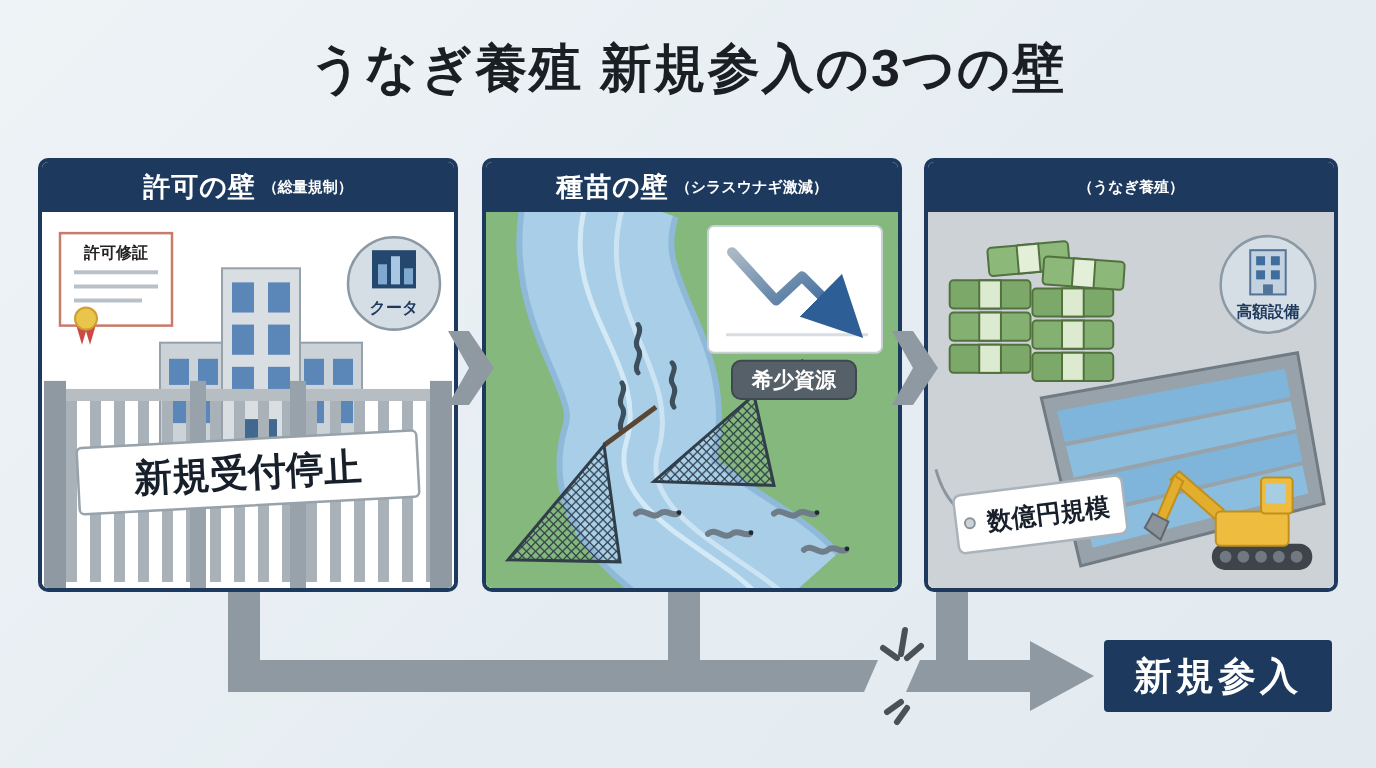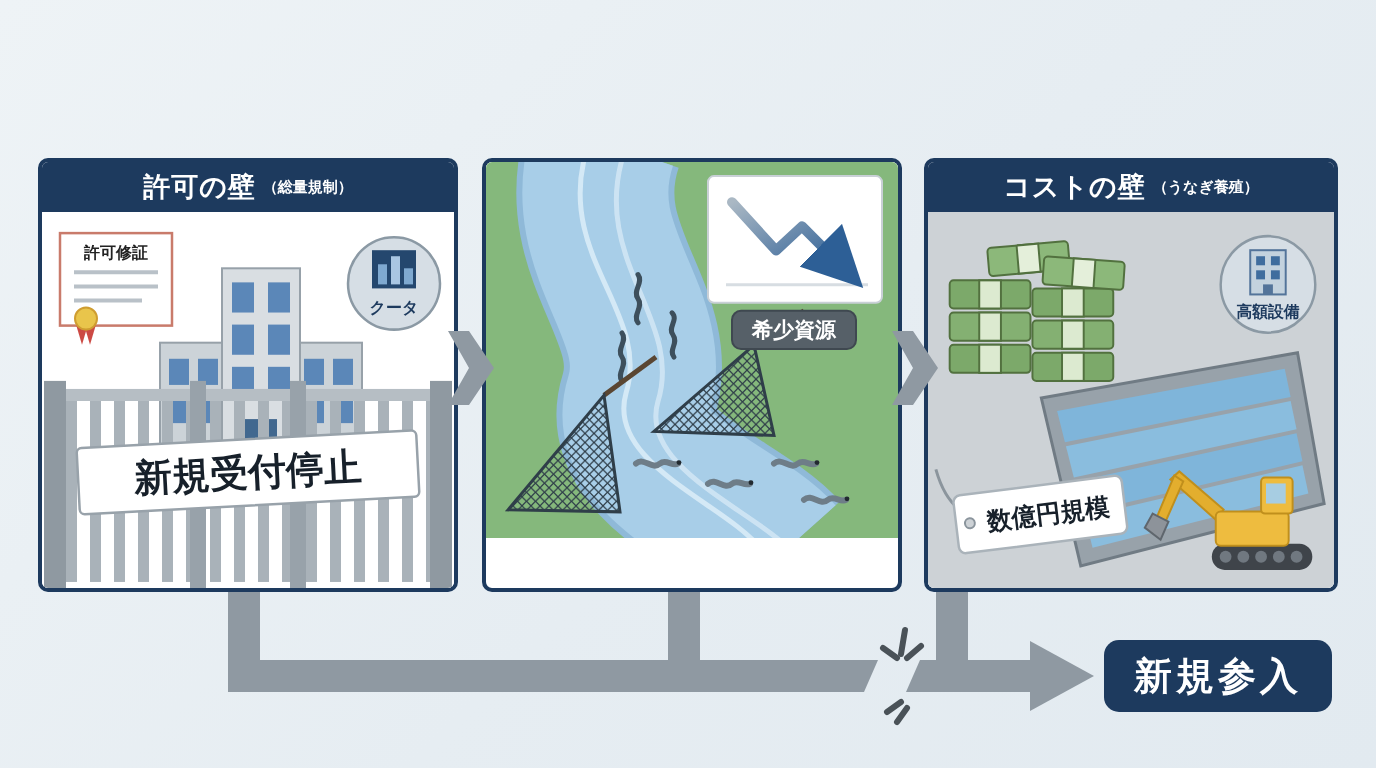--- a/index.html
+++ b/index.html
@@ -39,29 +39,30 @@
   #hseg2 { left:906px; width:126px;
            clip-path:polygon(14px 0, 100% 0, 100% 100%, 0 100%); }
 
   .arrowhead { position:absolute; left:1030px; top:641px; width:0; height:0;
                border-top:35px solid transparent; border-bottom:35px solid transparent;
                border-left:64px solid #8f99a2; }
 
   .break-marks { position:absolute; left:845px; top:608px; width:110px; height:120px; }
 
   .result-pill { position:absolute; left:1104px; top:640px; width:228px; height:72px;
-                 background:#1d3a5e; border-radius:15px; color:#ffffff;
+                 background:#1d3a5e; border-radius:4px; color:#ffffff;
                  display:flex; align-items:center; justify-content:center;
                  font-size:38px; font-weight:800; letter-spacing:4px; }
 </style>
 </head>
 <body>
 
 <div class="canvas">
 
+  <h1 class="title">うなぎ養殖 新規参入の3つの壁</h1>
 
   <section class="panel" id="panel1">
     <div class="panel-header">
       <span class="hdr-main">許可の壁</span>
       <span class="hdr-sub">（総量規制）</span>
     </div>
     <div class="panel-body">
       <svg viewBox="0 0 412 374" preserveAspectRatio="none">
         <defs>
           <pattern id="fenceBars" width="24" height="10" patternUnits="userSpaceOnUse">
@@ -130,20 +131,24 @@
             <rect x="349" y="44" width="9" height="28" fill="#a9c6e2"></rect>
             <rect x="362" y="56" width="9" height="16" fill="#7fa9d0"></rect>
           </g>
           <text x="352" y="100" text-anchor="middle" font-size="16" font-weight="700" fill="#1d3a5e">クータ</text>
         </g>
       </svg>
     </div>
   </section>
 
   <section class="panel" id="panel2">
+    <div class="panel-header">
+      <span class="hdr-main">種苗の壁</span>
+      <span class="hdr-sub">（シラスウナギ激減）</span>
+    </div>
     <div class="panel-body">
       <svg viewBox="0 0 412 374" preserveAspectRatio="none">
         <defs>
           <pattern id="netMesh" width="9" height="9" patternUnits="userSpaceOnUse">
             <path d="M0,0 L9,9 M9,0 L0,9" stroke="#2f3e49" stroke-width="1.2"></path>
           </pattern>
           <linearGradient id="declineGrad" x1="0" y1="0" x2="1" y2="1">
             <stop offset="0" stop-color="#aab8c4"></stop>
             <stop offset="1" stop-color="#2d5f96"></stop>
           </linearGradient>
@@ -195,21 +200,20 @@
         <g>
           <rect x="246" y="148" width="124" height="38" rx="9" fill="#566068" stroke="#3f4850" stroke-width="2"></rect>
           <text x="308" y="174" text-anchor="middle" font-size="21" font-weight="700" fill="#ffffff">希少資源</text>
         </g>
       </svg>
     </div>
   </section>
 
   <section class="panel" id="panel3">
     <div class="panel-header">
-      <span class="hdr-main">コストの壁</span>
       <span class="hdr-sub">（うなぎ養殖）</span>
     </div>
     <div class="panel-body">
       <svg viewBox="0 0 412 374" preserveAspectRatio="none">
         <rect width="412" height="374" fill="#cdd2d6"></rect>
         <g>
           <g transform="translate(22,132)">
               <rect width="82" height="28" rx="4" fill="#7ca96a" stroke="#52713f" stroke-width="2"></rect>
               <rect x="30" width="22" height="28" fill="#dcead0" stroke="#52713f" stroke-width="2"></rect>
             </g>

